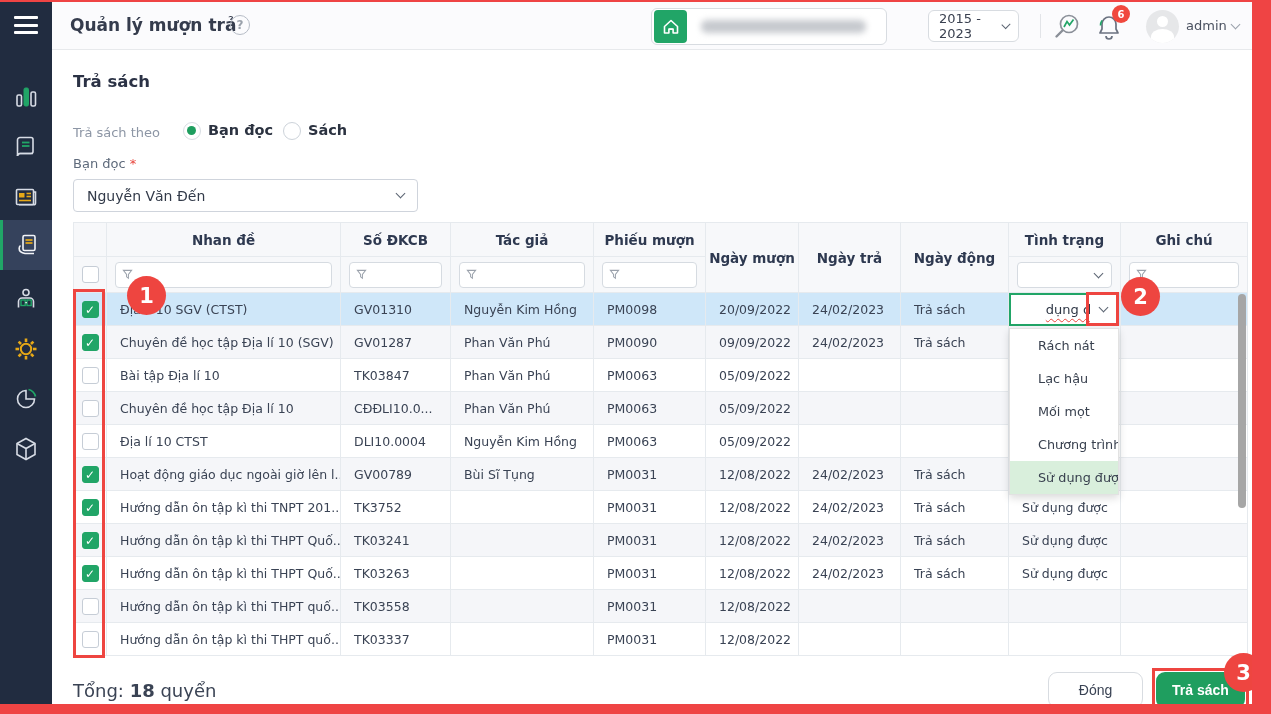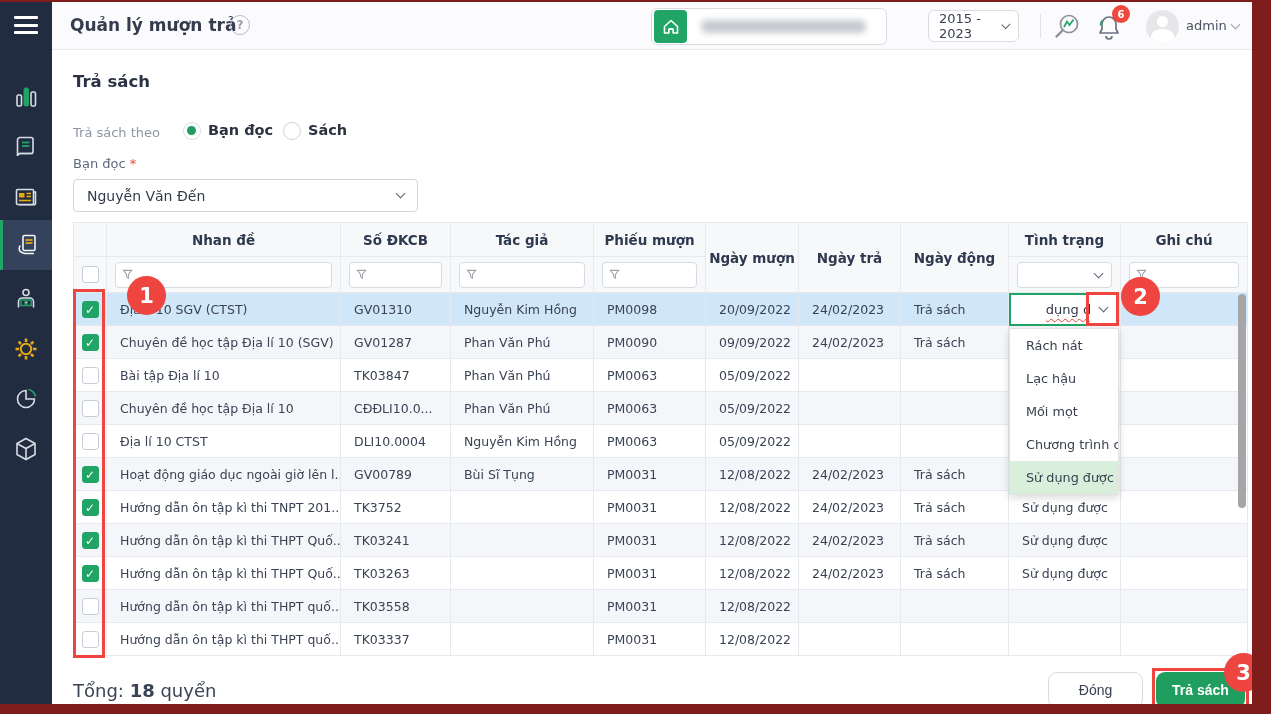--- a/index.html
+++ b/index.html
@@ -1,17 +1,17 @@
 <!DOCTYPE html>
 <html lang="vi"><head>
 <meta charset="utf-8">
 <style>
   * { margin:0; padding:0; box-sizing:border-box; }
   body { font-family:"DejaVu Sans","Liberation Sans",sans-serif; background:#222; }
-  #screen { position:relative; width:1271px; height:714px; background:#7f1d1d; overflow:hidden; }
+  #screen { position:relative; width:1271px; height:714px; background:#ef4444; overflow:hidden; }
 
   
   .app { position:absolute; left:0; top:2px; width:1252px; height:702px; background:#fff; overflow:hidden; }
 
   
   .sidebar { position:absolute; left:0; top:0; width:52px; height:702px; background:#212c40; z-index:4; }
   .burger { position:absolute; left:14px; top:14px; width:24px; }
   .burger span { display:block; width:24px; height:3.2px; background:#fff; border-radius:1px; margin-bottom:4.4px; }
   .side-item { position:absolute; left:0; width:52px; height:50px; display:flex; align-items:center; justify-content:center; cursor:pointer; }
   .side-item.active { background:#35425c; border-left:3px solid #21a567; }
@@ -60,21 +60,21 @@
   .cb.on { background:#21a567; border-color:#21a567; }
   .filter-box { height:26px; margin:0 8px; border:1px solid #d6dbe1; border-radius:4px; background:#fff; display:flex; align-items:center; padding-left:6px; cursor:text; }
   .filter-select { height:26px; margin:0 8px; border:1px solid #d6dbe1; border-radius:4px; background:#fff; display:flex; align-items:center; justify-content:flex-end; padding-right:9px; cursor:pointer; }
 
   
   .status-combo { position:absolute; left:1009px; top:291px; width:110px; height:33px; background:#fff; border:2px solid #21a567; z-index:5; display:flex; align-items:center; padding-left:8px;justify-content:flex-end; }
   .status-combo .val { font-size:13px; color:#2f3746; text-decoration:underline wavy #e8453c 1px; text-underline-offset:3.5px; white-space:nowrap; }
   .caret { display:inline-block; width:1.5px; height:16px; background:#222; margin-left:1px; }
   .combo-chev-btn { position:absolute; left:1090px; top:294px; width:26px; height:27px; background:#fff; display:flex; align-items:center; justify-content:center; cursor:pointer; z-index:6; }
   .dropdown { position:absolute; left:1009px; top:326px; width:110px; background:#fff; border:1px solid #e2e2e2; box-shadow:0 3px 8px rgba(0,0,0,.14); z-index:6; }
-  .dd-item { height:33px; line-height:33px; padding-left:16px; font-size:12.8px; color:#39414f; cursor:pointer; white-space:nowrap; overflow:hidden; }
+  .dd-item { height:33px; line-height:33px; padding-left:28px; font-size:12.8px; color:#39414f; cursor:pointer; white-space:nowrap; overflow:hidden; }
   .dd-item.active { background:#d9efdc; }
 
   
   .vscroll { position:absolute; left:1238px; top:292px; width:8px; height:214px; background:#a6a6a6; border-radius:4px; z-index:5; cursor:grab; }
 
   
   .total-line { position:absolute; left:73px; top:678px; font-size:18px; color:#3a4354; }
   .total-line b { font-weight:700; }
   .btn { position:absolute; top:670px; height:36px; border-radius:9px; font-size:14px; display:flex; align-items:center; justify-content:center; cursor:pointer; }
   .btn-close { left:1048px; width:95px; background:#fff; border:1px solid #d8dce1; color:#3a4354; }

